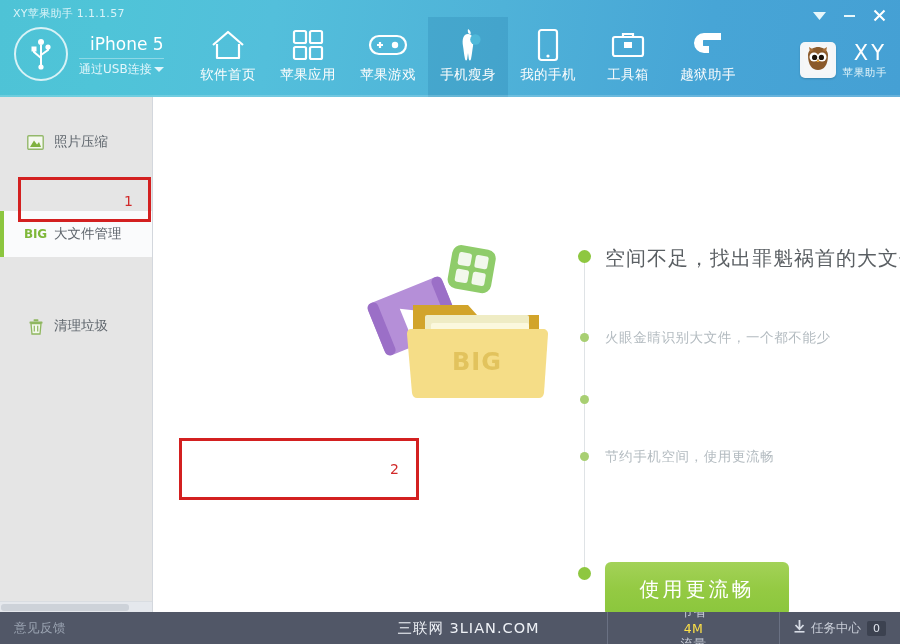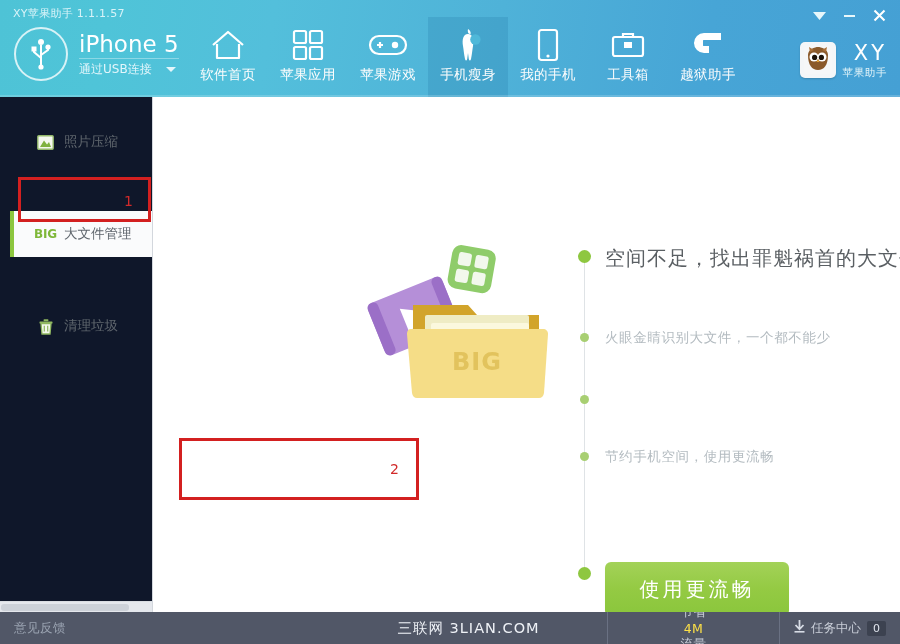--- a/index.html
+++ b/index.html
@@ -36,22 +36,22 @@
   
   .device{
     position:absolute; left:14px; top:27px; display:flex; align-items:center; gap:11px;
   }
   .usb-circle{
     width:54px; height:54px; border-radius:50%;
     border:2px solid rgba(255,255,255,.78);
     display:flex; align-items:center; justify-content:center;
   }
   .dev-info{ display:flex; flex-direction:column; }
-  .dev-name{ font-size:23px; color:#ffffff; line-height:24px; font-weight:400; }
-  .dev-sub-wrap{ display:flex; align-items:center; gap:14px; border-top:1px solid rgba(255,255,255,.35); padding-top:3px; margin-top:2px;}
+  .dev-name{ font-size:17px; color:#ffffff; line-height:24px; font-weight:400; }
+  .dev-sub-wrap{ display:flex; align-items:center; gap:2px; border-top:1px solid rgba(255,255,255,.35); padding-top:3px; margin-top:2px;}
   .dev-sub{ font-size:12px; color:#e3f6fb; line-height:15px; }
   .caret{ width:0;height:0;border-left:5px solid transparent;border-right:5px solid transparent;border-top:5px solid #e3f6fb; }
 
   
   .nav{ position:absolute; left:188px; top:17px; display:flex; height:80px; }
   .nav-item{
     width:80px; height:80px; display:flex; flex-direction:column; align-items:center;
     justify-content:flex-start; padding-top:9px; cursor:pointer; color:#ffffff;
   }
   .nav-item.active{ background:rgba(23,110,160,0.20); }
@@ -66,22 +66,22 @@
     box-shadow:0 1px 2px rgba(0,0,0,.18);
   }
   .brand-txt{ display:flex; flex-direction:column; line-height:1; }
   .brand-xy{ font-size:21px; color:#ffffff; letter-spacing:3px; }
   .brand-sub{ font-size:10.5px; color:#dff2f8; letter-spacing:.6px; margin-top:3px; }
 
   
   .body{ flex:1 1 auto; display:flex; min-height:0; position:relative; background:#fff; }
 
   .sidebar{
-    width:153px; flex:0 0 153px; background:#0f172a;
-    border-right:1px solid #d3d7dd; position:relative; overflow:hidden;padding-left:10px;
+    width:153px; flex:0 0 153px; background:#e5e5e5;
+    border-right:1px solid #d3d7dd; position:relative; overflow:hidden;
   }
   .side-item{
     height:46px; display:flex; align-items:center; padding-left:26px; gap:9px;
     cursor:pointer; position:relative; font-size:13.5px; color:#6f757c;
   }
   .side-item.sel{ background:#fafbfc; }
   .side-item.sel:before{
     content:""; position:absolute; left:0; top:0; bottom:0; width:4px; background:#8cc63f;
   }
   .side-ico{ width:19px; height:19px; display:flex; align-items:center; justify-content:center; flex:0 0 19px;}

